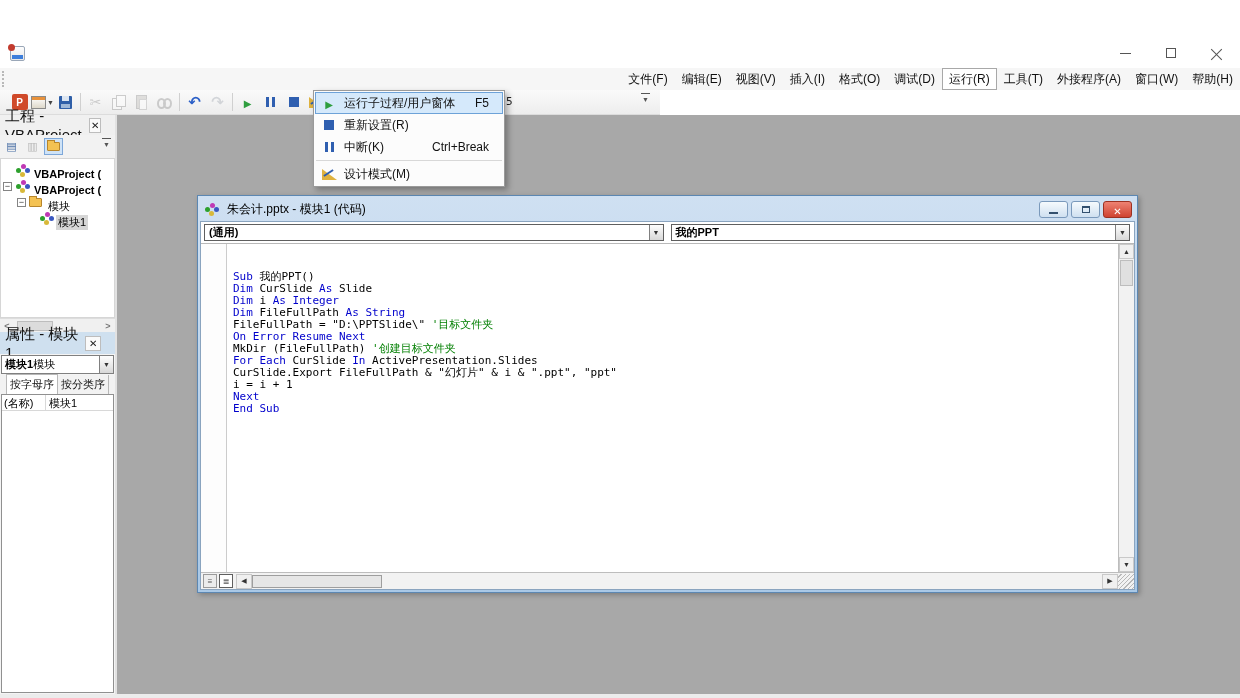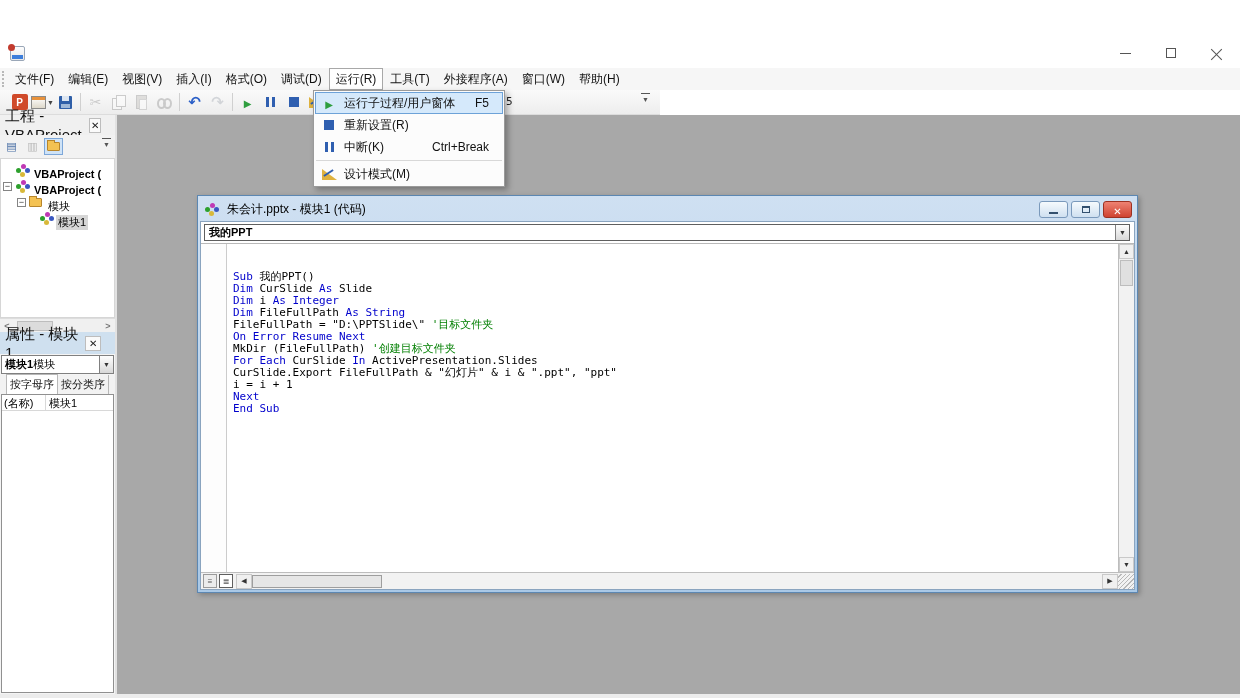--- a/index.html
+++ b/index.html
@@ -17,21 +17,21 @@
   .win-controls { margin-left:auto; display:flex; height:30px; }
   .win-btn { width:46px; height:30px; display:flex; align-items:center; justify-content:center; }
   .glyph-min { width:11px; height:1px; background:#555; }
   .glyph-max { width:10px; height:10px; border:1px solid #555; }
   .glyph-close { position:relative; width:12px; height:12px; }
   .glyph-close::before,.glyph-close::after { content:""; position:absolute; left:5px; top:0; width:1px; height:15px; background:#555; }
   .glyph-close::before { transform:rotate(45deg); }
   .glyph-close::after { transform:rotate(-45deg); }
 
   
-  #menubar { position:absolute; left:0; top:68px; width:1240px; height:22px; background:#f6f6f6; display:flex; align-items:stretch; }
+  #menubar { position:absolute; left:0; top:68px; width:1240px; height:22px; background:#f6f6f6; display:flex; align-items:stretch;justify-content:space-between; }
   .grip { width:5px; margin:3px 1px 3px 2px; border-left:2px dotted #b8b8b8; }
   .mb-items { display:flex; }
   .mb-item { padding:0 6px; display:flex; align-items:center; font-size:12px; color:#111; border:1px solid transparent; }
   .mb-item.active { background:#ffffff; border:1px solid #a8a8a8; }
 
   
   #toolbarrow { position:absolute; left:0; top:90px; width:1240px; height:25px; background:#ffffff; }
   #toolbar-inner { position:absolute; left:0; top:0; width:660px; height:25px; background:linear-gradient(#fafafa,#ededed); border-bottom:1px solid #dcdcdc; display:flex; align-items:center; }
   .tb-sep { width:1px; height:18px; background:#d0d0d0; margin:0 3px; }
   .tbtn { width:23px; height:21px; display:flex; align-items:center; justify-content:center; position:relative; }
@@ -320,20 +320,24 @@
             <span class="cwg-max"></span>
           </div>
         <div class="cw-btn close">
             <span class="cwg-close"></span>
           </div>
       </div>
     </div>
     <div id="cw-body">
       <div id="combo-row">
         <div class="code-combo">
+          <span>(通用)</span>
+          <span class="combo-btn">▼</span>
+        </div>
+        <div class="code-combo">
           <span>我的PPT</span>
           <span class="combo-btn">▼</span>
         </div>
       </div>
       <div id="code-area">
         <div id="code-margin"></div>
         <div id="code-text"><div class="code-line"><span class="seg-k">Sub </span><span class="seg-n">我的PPT()</span></div><div class="code-line"><span class="seg-k">Dim </span><span class="seg-n">CurSlide </span><span class="seg-k">As </span><span class="seg-n">Slide</span></div><div class="code-line"><span class="seg-k">Dim </span><span class="seg-n">i </span><span class="seg-k">As Integer</span></div><div class="code-line"><span class="seg-k">Dim </span><span class="seg-n">FileFullPath </span><span class="seg-k">As String</span></div><div class="code-line"><span class="seg-n">FileFullPath = "D:\PPTSlide\" </span><span class="seg-c">'目标文件夹</span></div><div class="code-line"><span class="seg-k">On Error Resume Next</span></div><div class="code-line"><span class="seg-n">MkDir (FileFullPath) </span><span class="seg-c">'创建目标文件夹</span></div><div class="code-line"><span class="seg-k">For Each </span><span class="seg-n">CurSlide </span><span class="seg-k">In </span><span class="seg-n">ActivePresentation.Slides</span></div><div class="code-line"><span class="seg-n">CurSlide.Export FileFullPath &amp; "幻灯片" &amp; i &amp; ".ppt", "ppt"</span></div><div class="code-line"><span class="seg-n">i = i + 1</span></div><div class="code-line"><span class="seg-k">Next</span></div><div class="code-line"><span class="seg-k">End Sub</span></div></div>
         <div id="vscroll">
           <span class="sc-btn">▲</span>
           <span class="v-thumb"></span>

